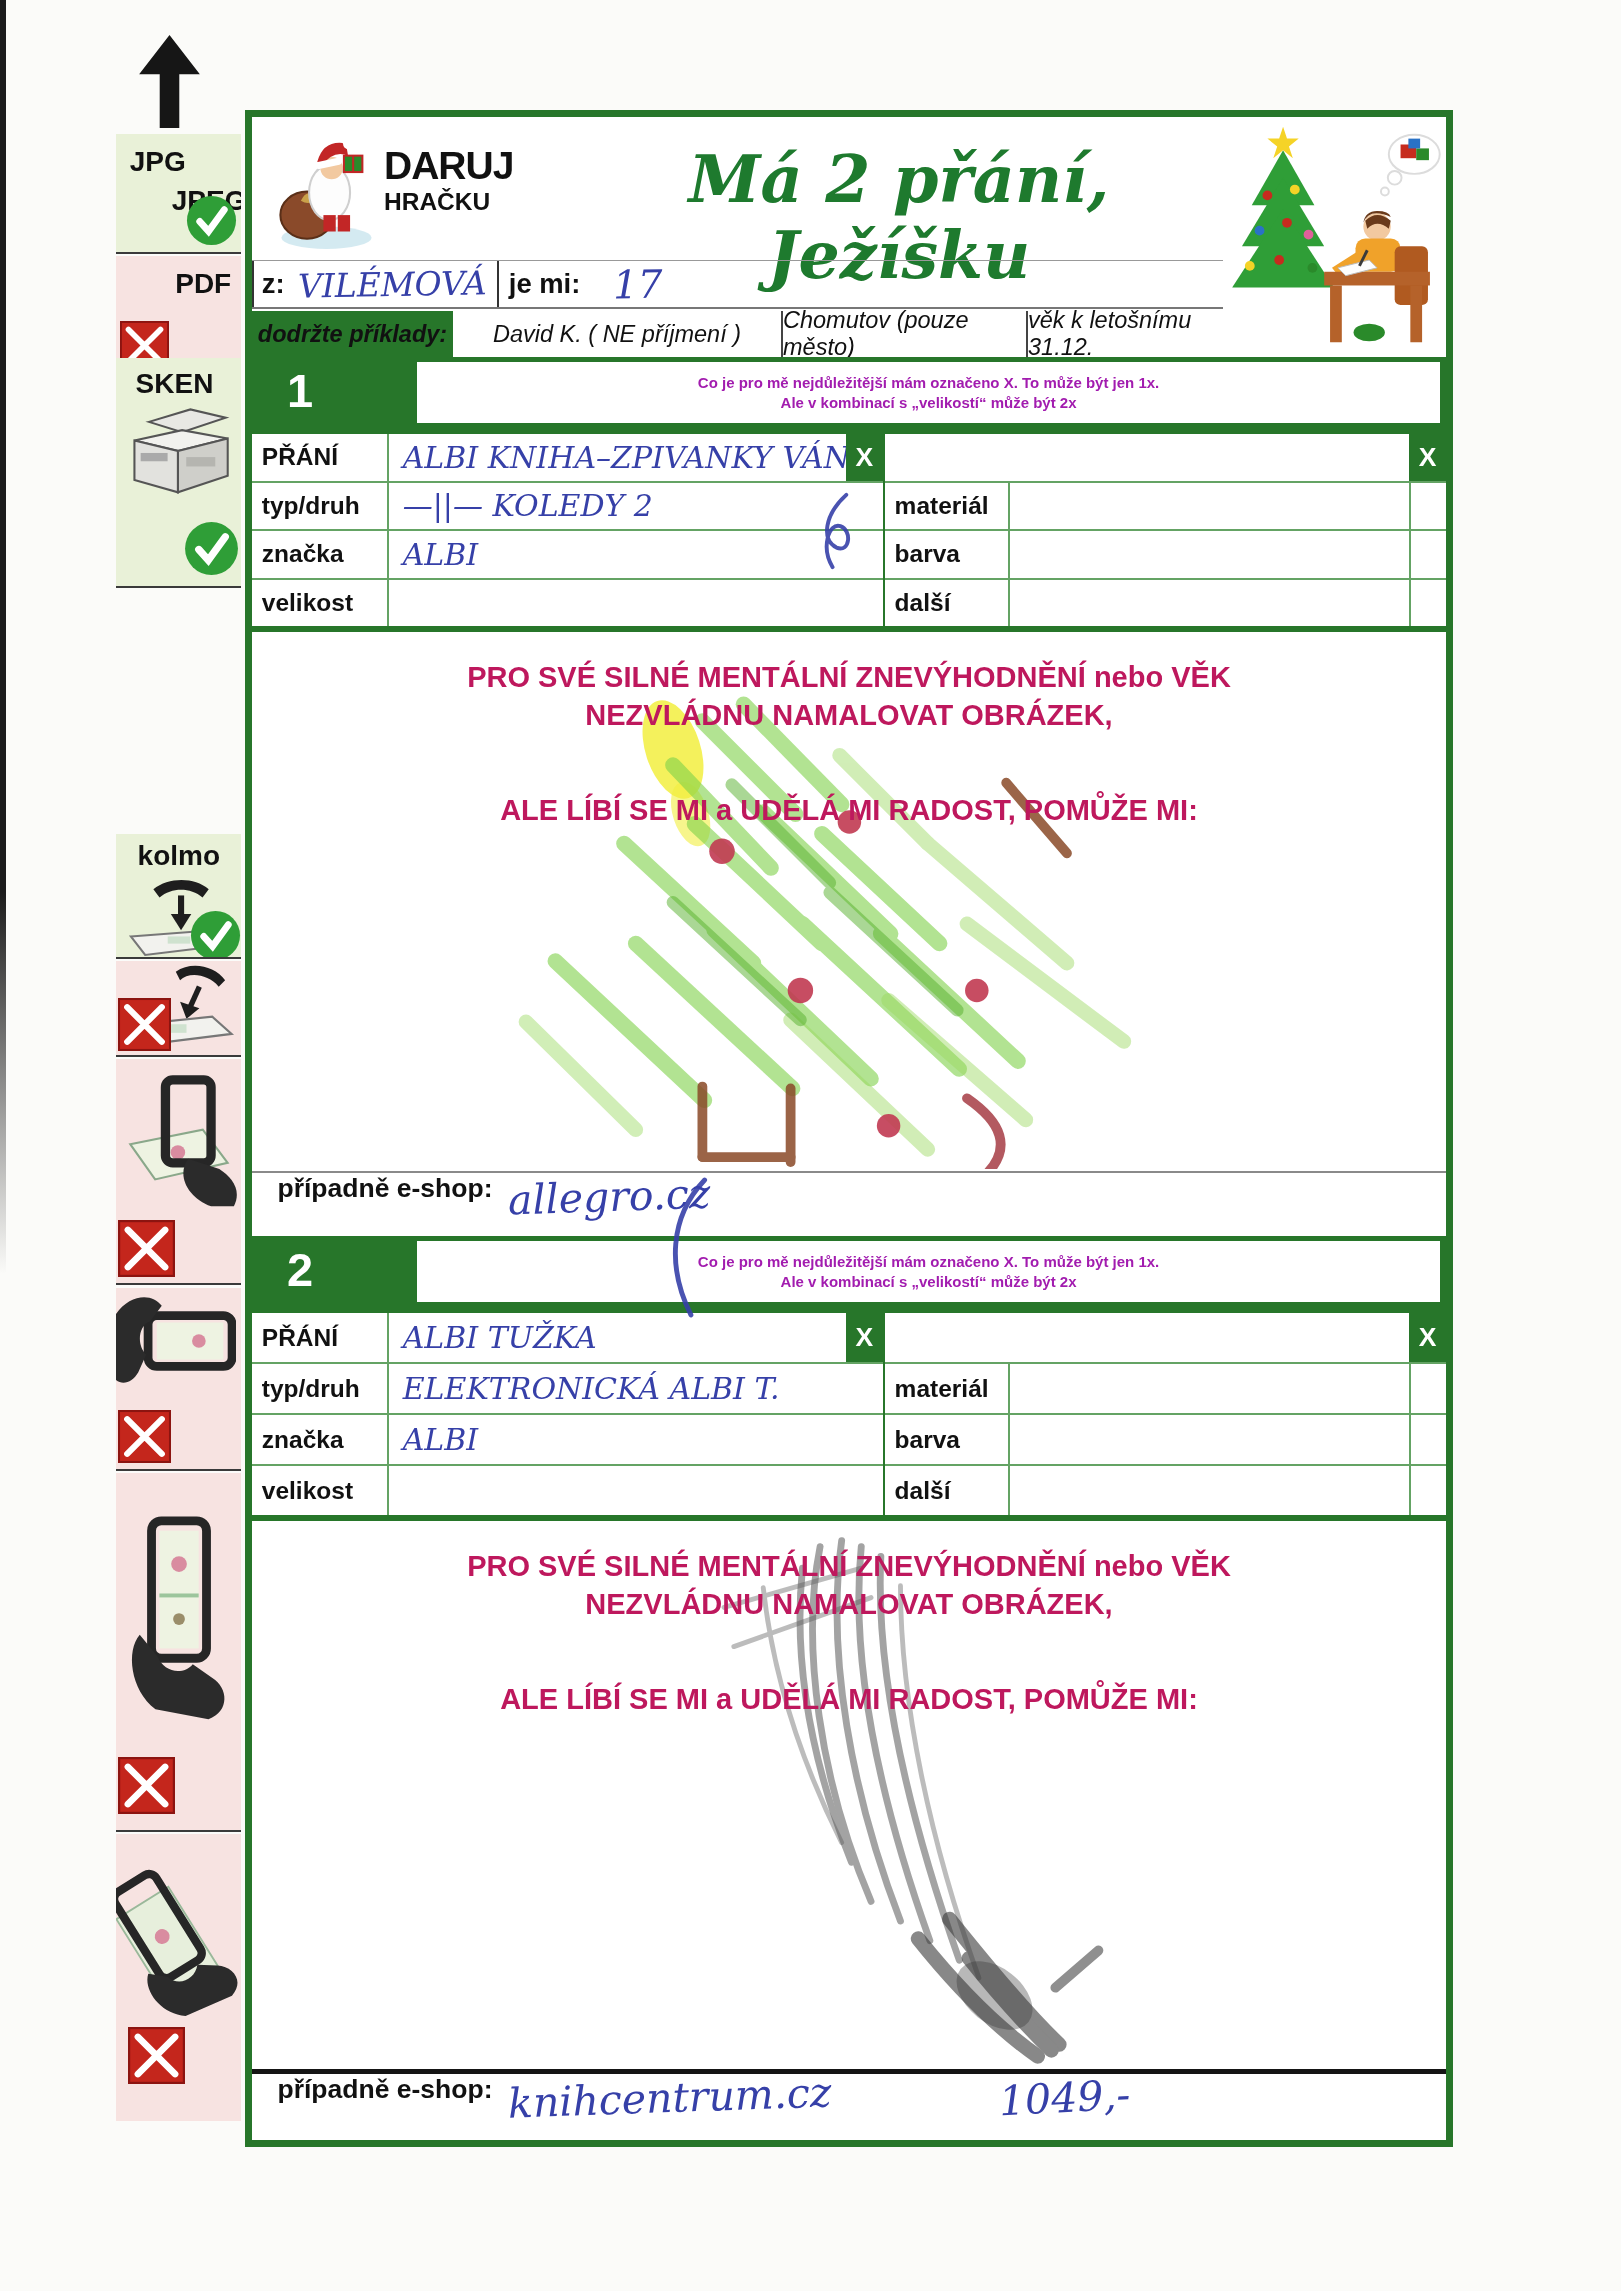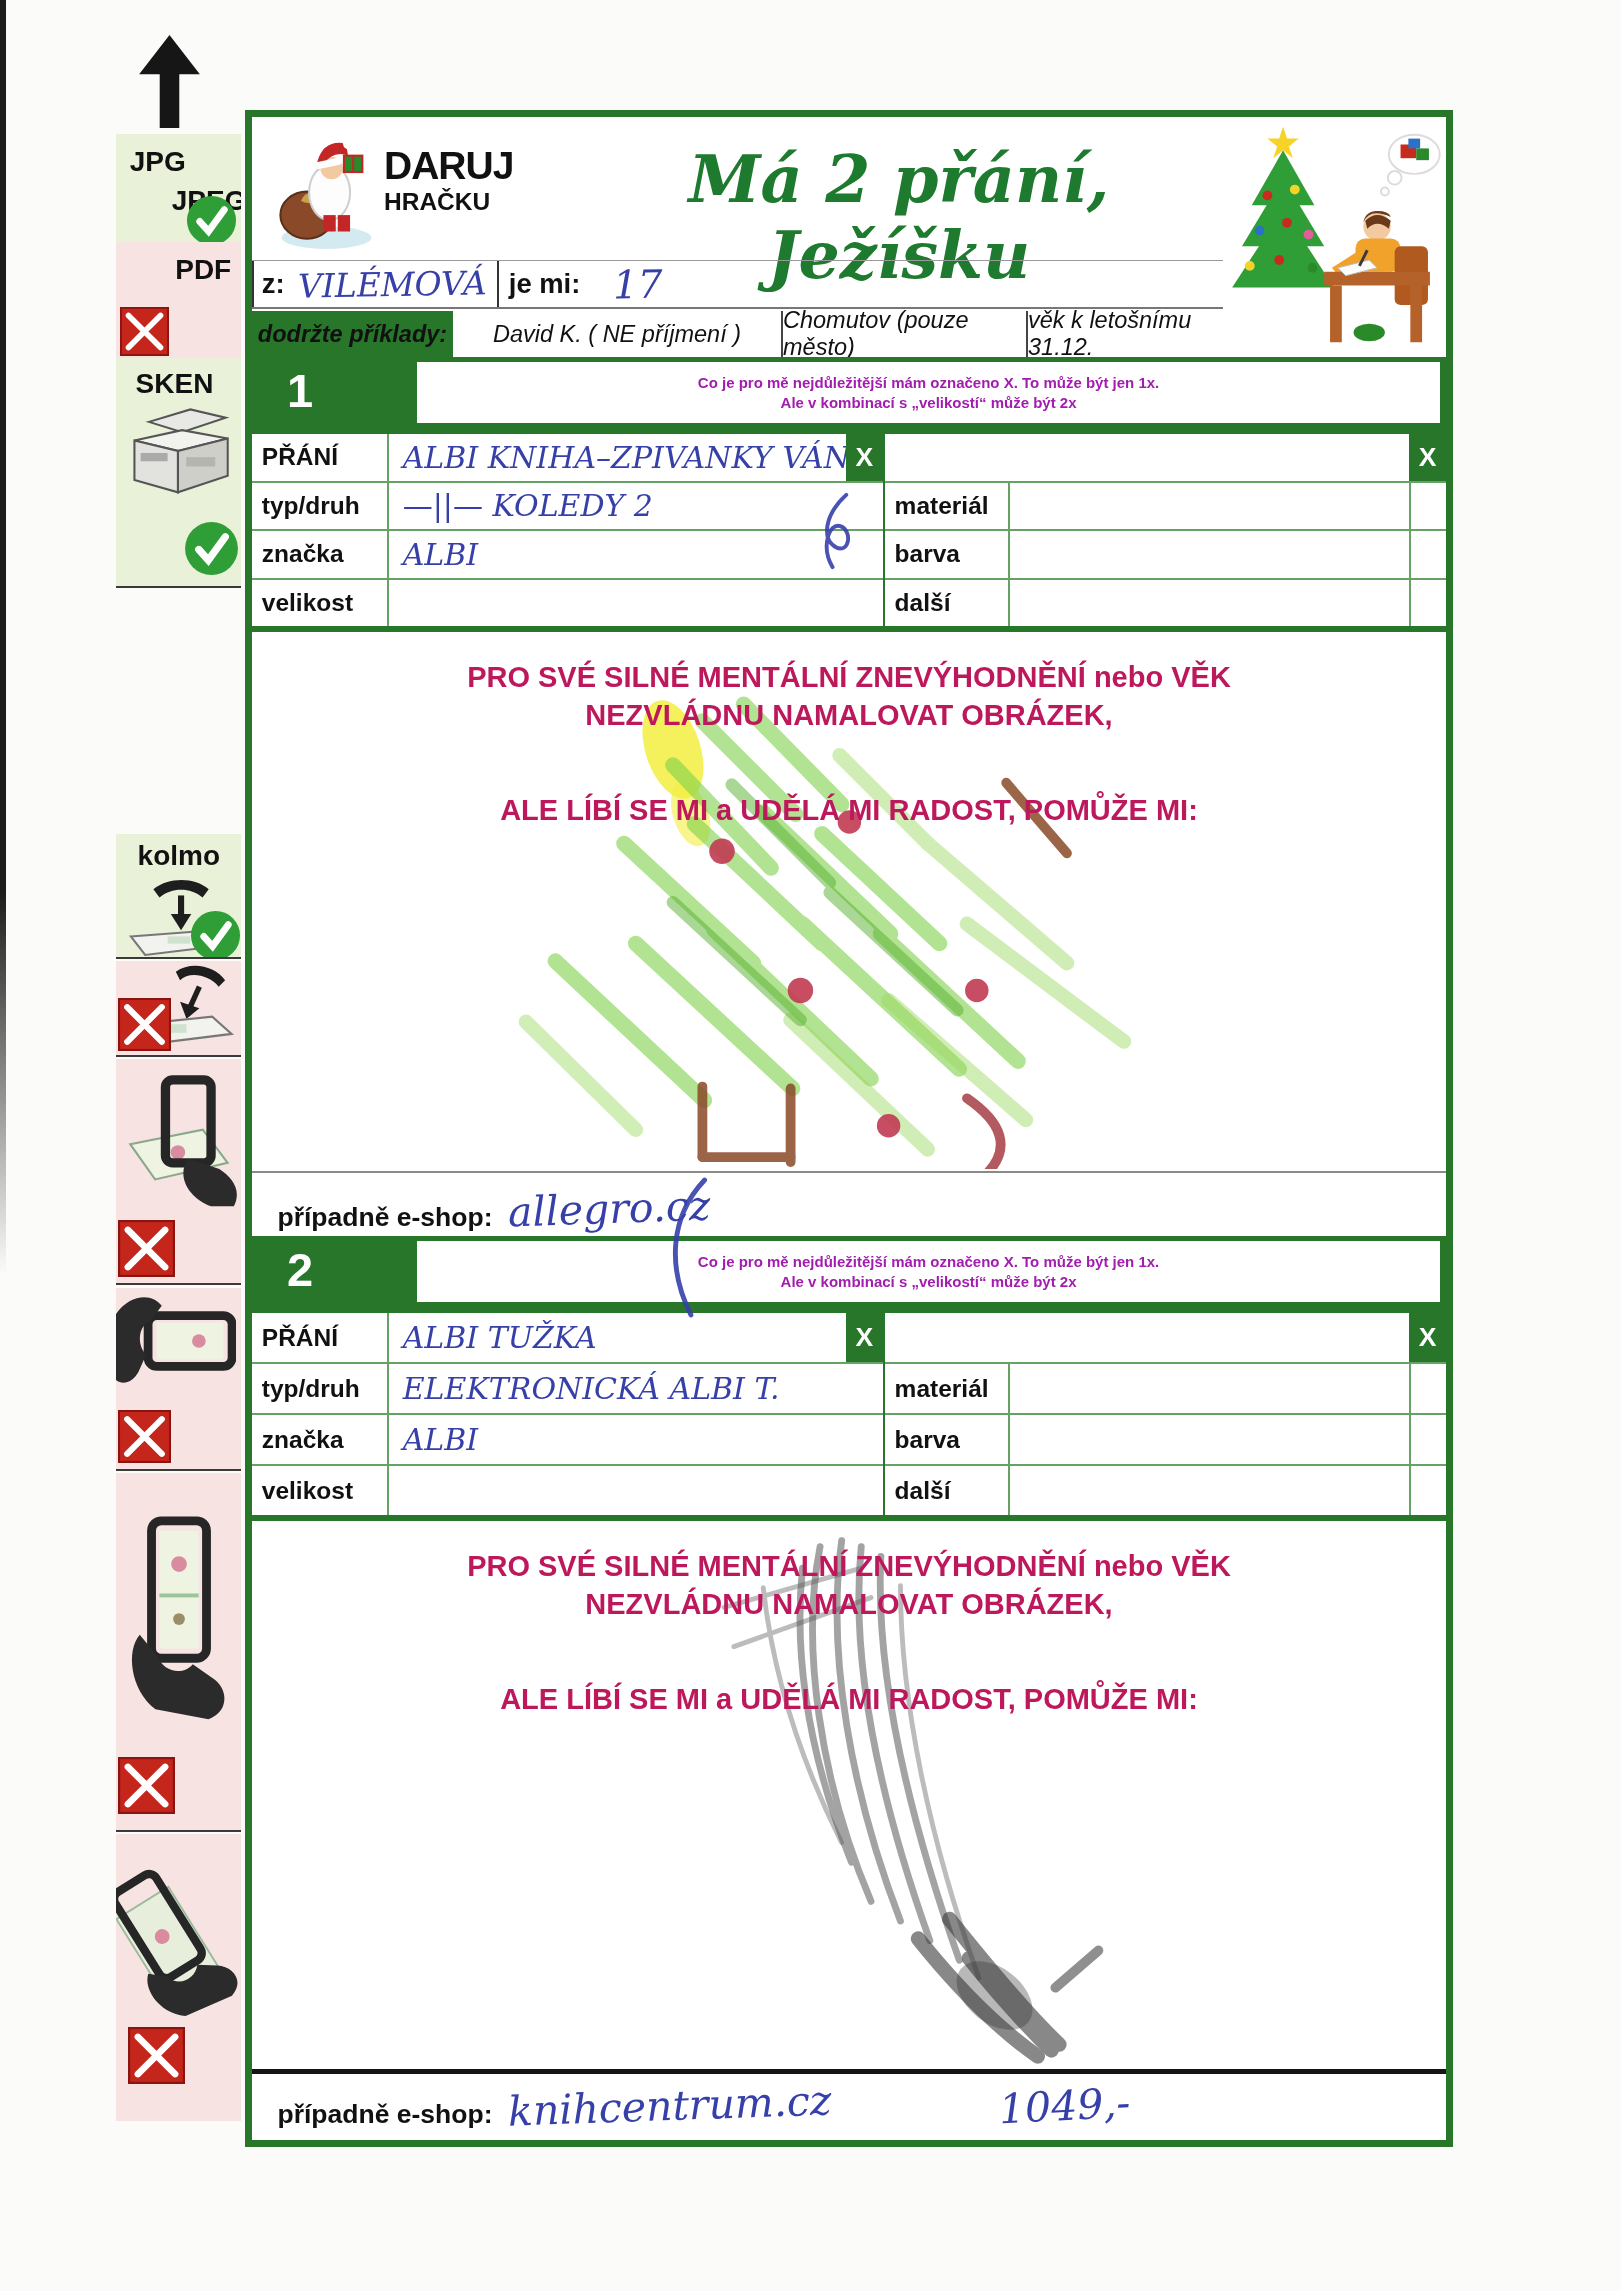--- a/index.html
+++ b/index.html
@@ -84,21 +84,21 @@
 
   
   .sec-body{left:0;width:100%;background:#fff;overflow:hidden;}
   .statement{position:relative;z-index:2;text-align:center;font-weight:bold;font-size:29px;
     color:#be185d;line-height:1.32;}
   .st1{margin-top:25.5px;}
   .st3{margin-top:57px;}
   .drawing{position:absolute;z-index:1;}
 
   
-  .sec-eshop{left:0;width:100%;display:flex;align-items:flex-end;background:#fff;border-top:2px solid #8a8a8a;}
+  .sec-eshop{left:0;width:100%;display:flex;align-items:flex-start;background:#fff;border-top:2px solid #8a8a8a;}
   .sec-eshop.heavy{border-top:5.9px solid #151515;}
   .eshop-label{font-weight:bold;font-size:26.5px;color:#111;margin-left:25.5px;white-space:nowrap;}
   .eshop-value{font-size:41px;margin-left:15.7px;white-space:nowrap;transform:rotate(-2deg);}
   .eshop-price{font-size:41px;margin-left:167px;white-space:nowrap;transform:rotate(-3deg);}
   .ink-flourish{position:absolute;z-index:5;}
 </style>
 </head>
 <body>
 
 <div class="page">
@@ -112,21 +112,21 @@
 
     <div class="panel green" style="top:0;height:120px;">
       <div class="pl" style="position:absolute;left:13.7px;top:11.8px;">JPG</div>
       <div class="pl" style="position:absolute;left:13.7px;top:51px;margin-left:42px;">JPEG</div>
       <svg class="badge" style="right:3.9px;bottom:5.9px;" width="51" height="51" viewBox="0 0 52 52">
         <circle cx="26" cy="26" r="25" fill="#2f9e37"></circle>
           <path d="M14 27 L23 37 L39 15" stroke="#fff" stroke-width="7" fill="none" stroke-linecap="round"></path>
       </svg>
     </div>
 
-    <div class="panel pink" style="top:108px;height:124px;">
+    <div class="panel pink" style="top:122px;height:124px;">
       <div class="pl" style="position:absolute;right:9.8px;top:11.8px;">PDF</div>
       <svg class="badge" style="left:3.9px;bottom:7.8px;" width="49" height="49" viewBox="0 0 52 52">
         <rect x="1" y="1" width="50" height="50" fill="#c4261c" stroke="#8c1410" stroke-width="2"></rect>
           <path d="M9 9 L43 43 M43 9 L9 43" stroke="#fff" stroke-width="6" stroke-linecap="round"></path>
       </svg>
     </div>
 
     <div class="panel green" style="top:224px;height:230px;">
       <div class="pl" style="position:absolute;left:19.6px;top:9.8px;">SKEN</div>
       <svg class="icon-wrap" style="left:5.9px;top:47px;" width="114" height="98" viewBox="0 0 110 90">

